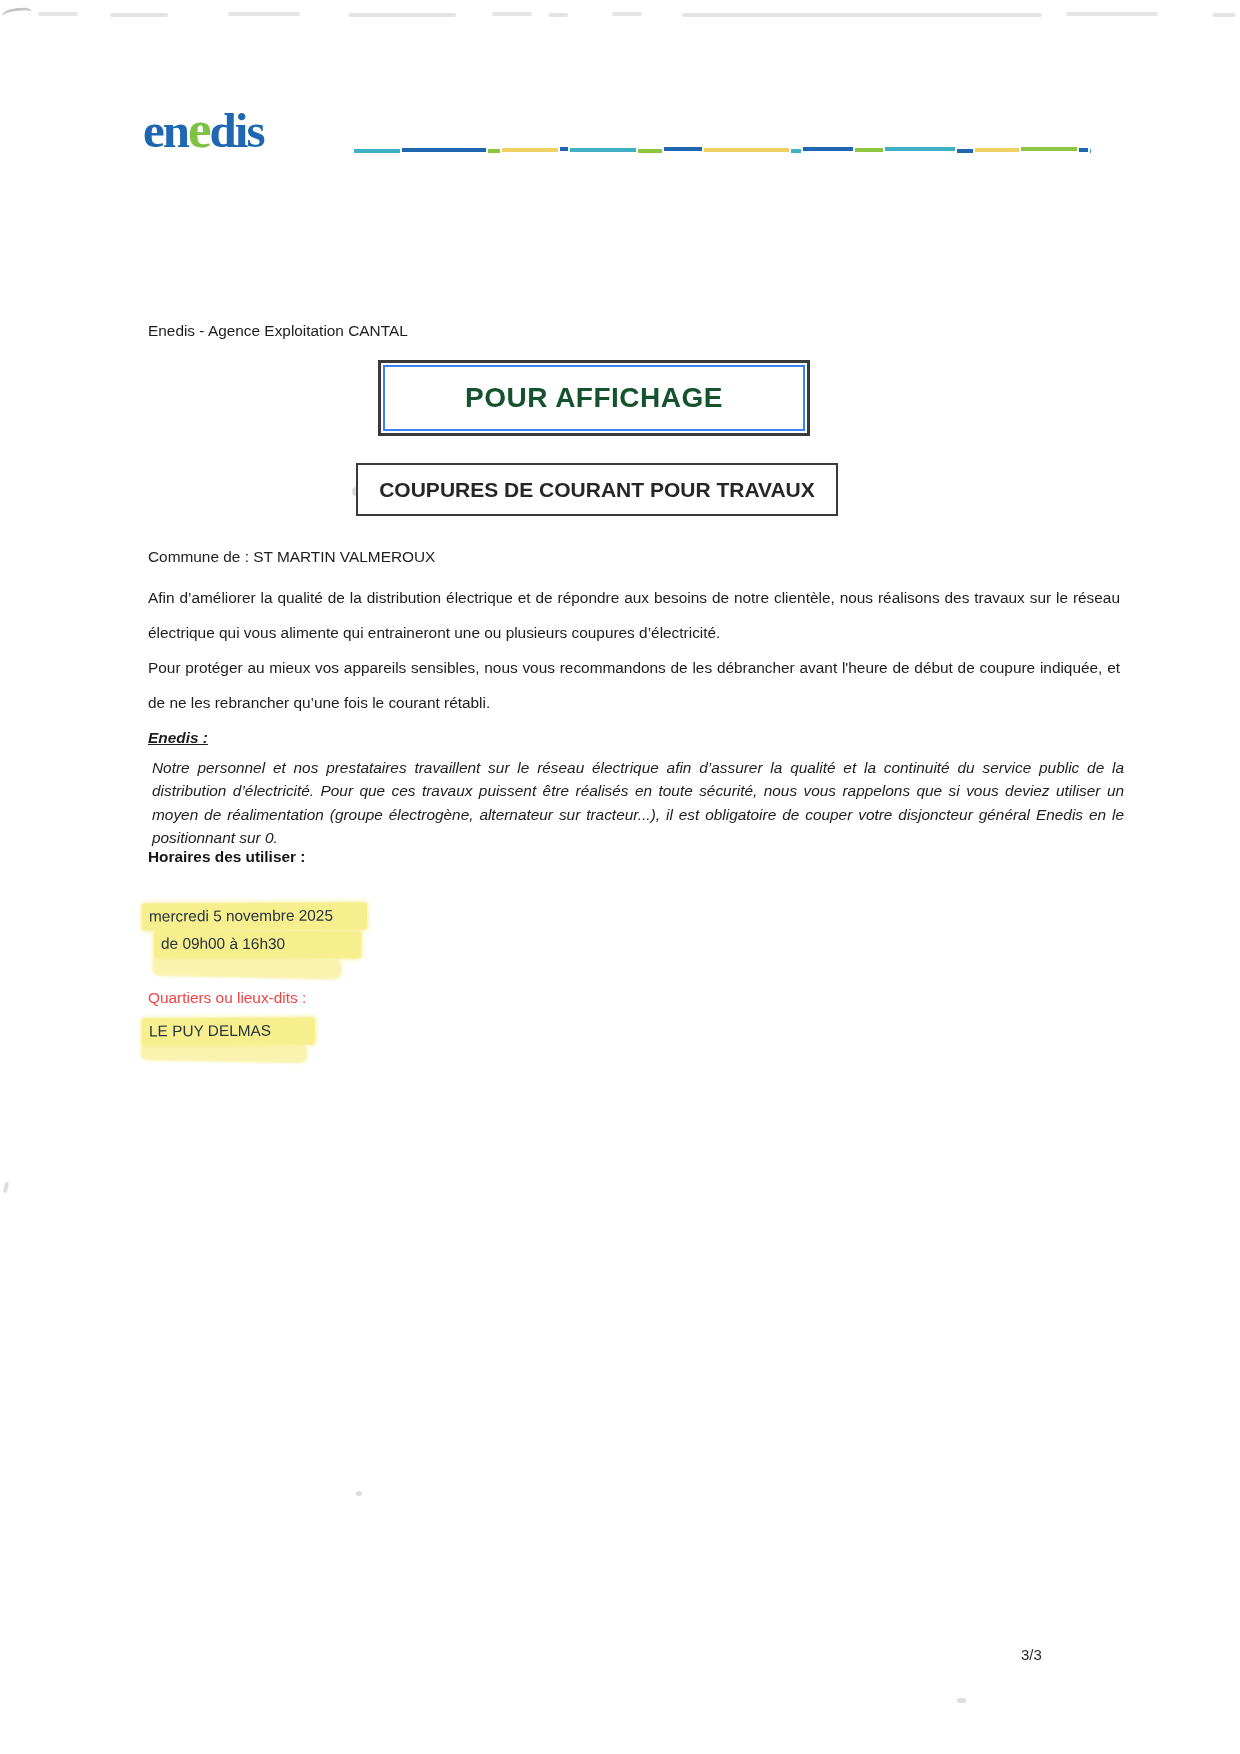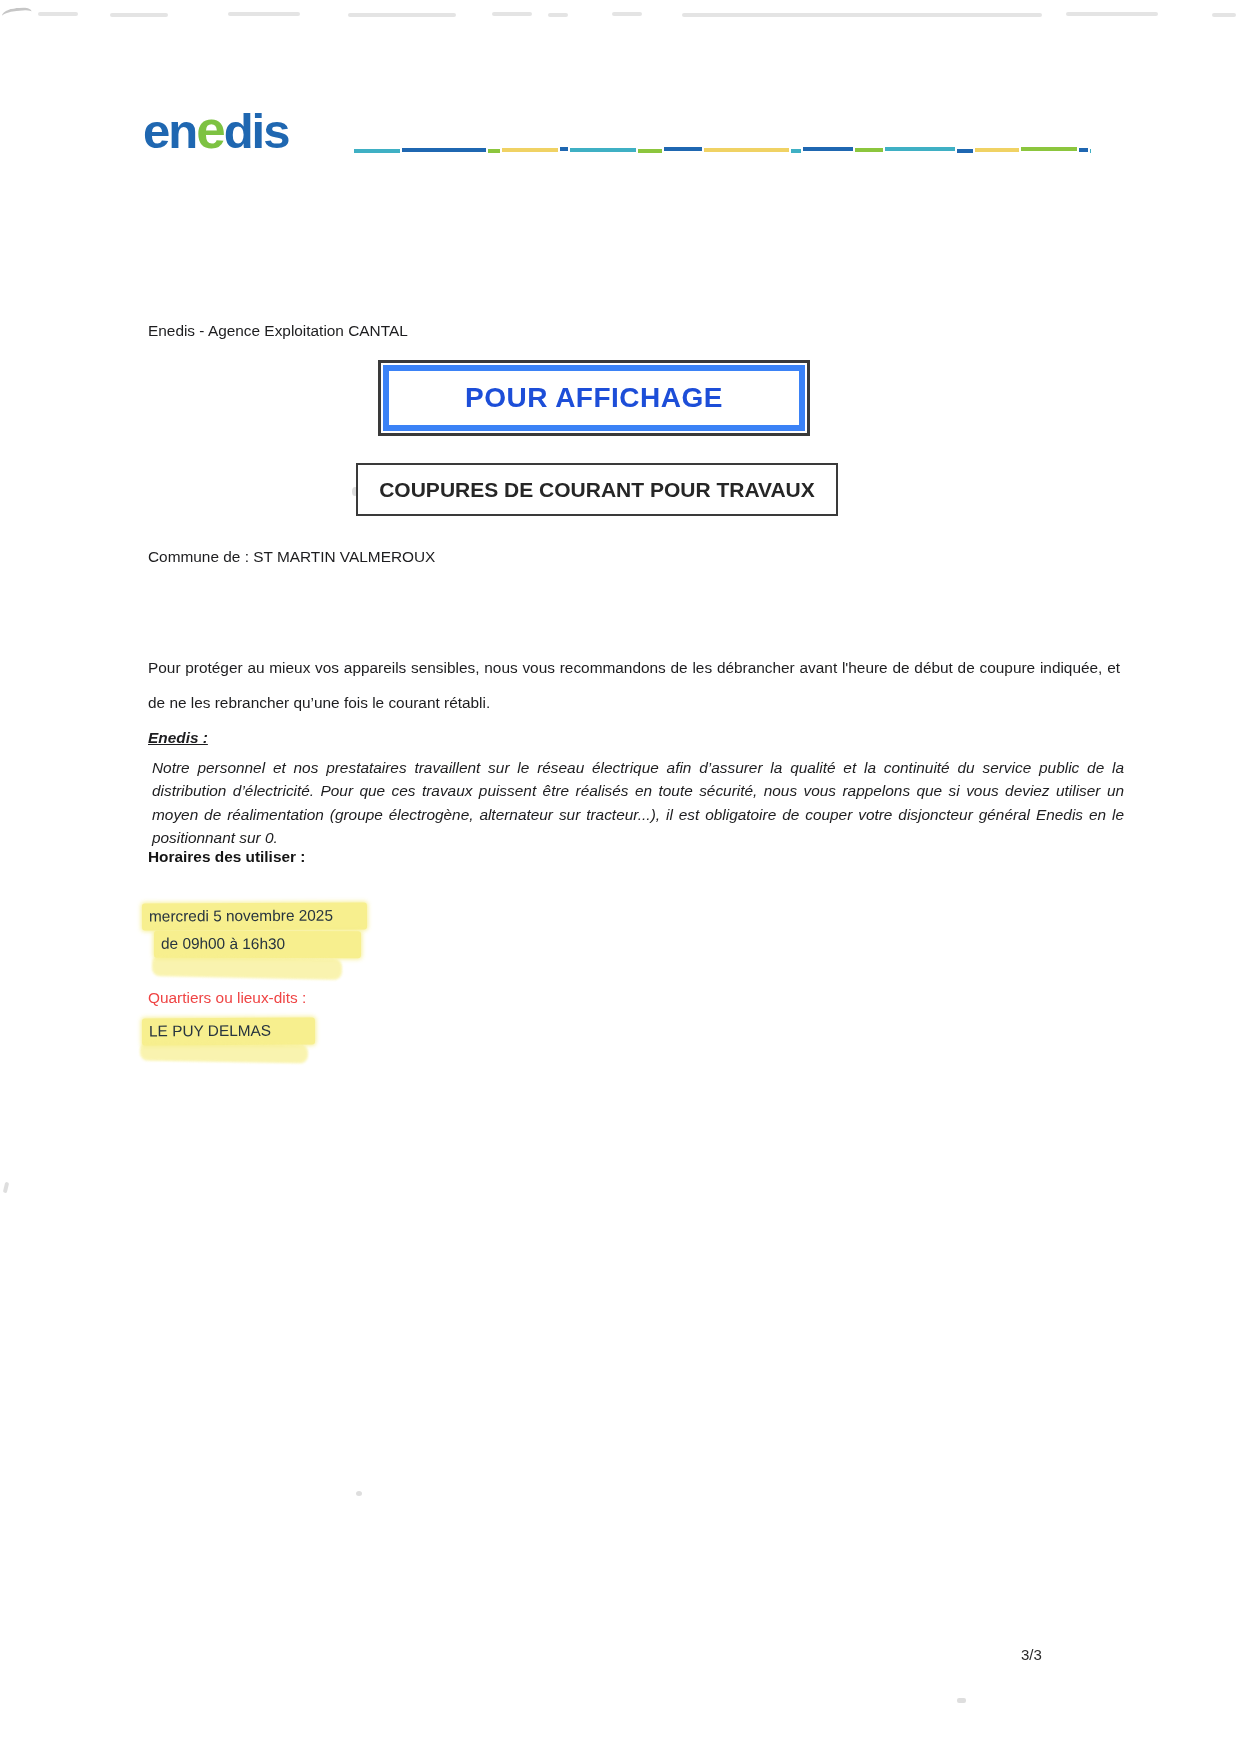--- a/index.html
+++ b/index.html
@@ -16,35 +16,35 @@
     overflow:hidden;
   }
   
   .scan-dash{position:absolute;height:4px;background:#e4e4e4;border-radius:2px;}
   .scan-squiggle{position:absolute;left:2px;top:8px;width:30px;height:10px;
     border-top:3px solid #b8b8b8;border-radius:50% 40% 0 0;transform:rotate(-6deg);opacity:.8;}
   .scan-dot{position:absolute;background:#d6d6d6;border-radius:50%;opacity:.8;}
   
   .logo{
     position:absolute;left:143px;top:103px;
-    font-family:Liberation Sans, sans-serif;
+    font-family:Liberation Serif, serif;
     font-weight:bold;font-size:49px;letter-spacing:-2px;
     color:var(--logo-blue,#1f67b1);
     line-height:1;
   }
   .logo .logo-e{color:var(--logo-green,#7dc242);font-size:53px;}
   .divider{position:absolute;left:353px;top:147px;width:738px;height:8px;
     white-space:nowrap;overflow:hidden;font-size:0;}
   .agency{position:absolute;left:148px;top:322px;font-size:15.4px;color:#1d1d1f;}
   
   .box1{position:absolute;left:378px;top:360px;width:432px;height:76px;
     border:3px solid #3a3a3a;padding:2px;box-sizing:border-box;background:#fff;}
-  .box1-inner{width:100%;height:100%;border:6px solid #3b82f6;box-sizing:border-box;
+  .box1-inner{width:100%;height:100%;border:2px solid #3b82f6;box-sizing:border-box;
     display:flex;align-items:center;justify-content:center;
-    font-weight:bold;font-size:28px;letter-spacing:.5px;color:#1d4ed8;}
+    font-weight:bold;font-size:28px;letter-spacing:.5px;color:#14532d;}
   .box2{position:absolute;left:356px;top:463px;width:482px;height:53px;
     border:2px solid #3a3a3a;box-sizing:border-box;background:#fff;
     display:flex;align-items:center;justify-content:center;
     font-weight:bold;font-size:21px;color:#262626;}
   
   .commune{position:absolute;left:148px;top:548px;font-size:15.4px;color:#1d1d1f;}
   .para{position:absolute;left:148px;width:972px;font-size:15.4px;line-height:35px;
     text-align:justify;color:#1d1d1f;margin:0;}
   .para1{top:580px;}
   .para2{top:650px;}
@@ -96,20 +96,21 @@
   <div class="divider"><span style="display: inline-block; width: 46px; height: 4px; margin: 2px 1px 0px; vertical-align: top; background: rgb(63, 176, 196);"></span><span style="display: inline-block; width: 84px; height: 4px; margin: 1px 1px 0px; vertical-align: top; background: rgb(31, 103, 177);"></span><span style="display: inline-block; width: 12px; height: 4px; margin: 2px 1px 0px; vertical-align: top; background: rgb(140, 198, 62);"></span><span style="display: inline-block; width: 56px; height: 4px; margin: 1px 1px 0px; vertical-align: top; background: rgb(240, 210, 100);"></span><span style="display: inline-block; width: 8px; height: 4px; margin: 0px 1px; vertical-align: top; background: rgb(31, 103, 177);"></span><span style="display: inline-block; width: 66px; height: 4px; margin: 1px 1px 0px; vertical-align: top; background: rgb(63, 176, 196);"></span><span style="display: inline-block; width: 24px; height: 4px; margin: 2px 1px 0px; vertical-align: top; background: rgb(140, 198, 62);"></span><span style="display: inline-block; width: 38px; height: 4px; margin: 0px 1px; vertical-align: top; background: rgb(31, 103, 177);"></span><span style="display: inline-block; width: 85px; height: 4px; margin: 1px 1px 0px; vertical-align: top; background: rgb(240, 210, 100);"></span><span style="display: inline-block; width: 10px; height: 4px; margin: 2px 1px 0px; vertical-align: top; background: rgb(63, 176, 196);"></span><span style="display: inline-block; width: 50px; height: 4px; margin: 0px 1px; vertical-align: top; background: rgb(31, 103, 177);"></span><span style="display: inline-block; width: 28px; height: 4px; margin: 1px 1px 0px; vertical-align: top; background: rgb(140, 198, 62);"></span><span style="display: inline-block; width: 70px; height: 4px; margin: 0px 1px; vertical-align: top; background: rgb(63, 176, 196);"></span><span style="display: inline-block; width: 16px; height: 4px; margin: 2px 1px 0px; vertical-align: top; background: rgb(31, 103, 177);"></span><span style="display: inline-block; width: 44px; height: 4px; margin: 1px 1px 0px; vertical-align: top; background: rgb(240, 210, 100);"></span><span style="display: inline-block; width: 56px; height: 4px; margin: 0px 1px; vertical-align: top; background: rgb(140, 198, 62);"></span><span style="display: inline-block; width: 9px; height: 4px; margin: 1px 1px 0px; vertical-align: top; background: rgb(31, 103, 177);"></span><span style="display: inline-block; width: 58px; height: 4px; margin: 2px 1px 0px; vertical-align: top; background: rgb(63, 176, 196);"></span></div>
 
   <div class="agency">Enedis - Agence Exploitation CANTAL</div>
 
   <div class="box1">
     <div class="box1-inner">POUR AFFICHAGE</div>
   </div>
   <div class="box2">COUPURES DE COURANT POUR TRAVAUX</div>
 
   <div class="commune">Commune de : ST MARTIN VALMEROUX</div>
+  <p class="para para1">Afin d’améliorer la qualité de la distribution électrique et de répondre aux besoins de notre clientèle, nous réalisons des travaux sur le réseau électrique qui vous alimente qui entraineront une ou plusieurs coupures d’électricité.</p>
   <p class="para para2">Pour protéger au mieux vos appareils sensibles, nous vous recommandons de les débrancher avant l'heure de début de coupure indiquée, et de ne les rebrancher qu’une fois le courant rétabli.</p>
 
   <div class="rappel-label"><span>Enedis :</span></div>
   <p class="rappel">Notre personnel et nos prestataires travaillent sur le réseau électrique afin d’assurer la qualité et la continuité du service public de la distribution d’électricité. Pour que ces travaux puissent être réalisés en toute sécurité, nous vous rappelons que si vous deviez utiliser un moyen de réalimentation (groupe électrogène, alternateur sur tracteur...), il est obligatoire de couper votre disjoncteur général Enedis en le positionnant sur 0.</p>
 
   <div class="horaires">Horaires des utiliser :</div>
 
   <div class="hl-line hl-date"><span class="mark">mercredi 5 novembre 2025</span></div>
   <div class="hl-line hl-time"><span class="mark">de 09h00 à 16h30</span></div>
   <div class="blob blob1"></div>

